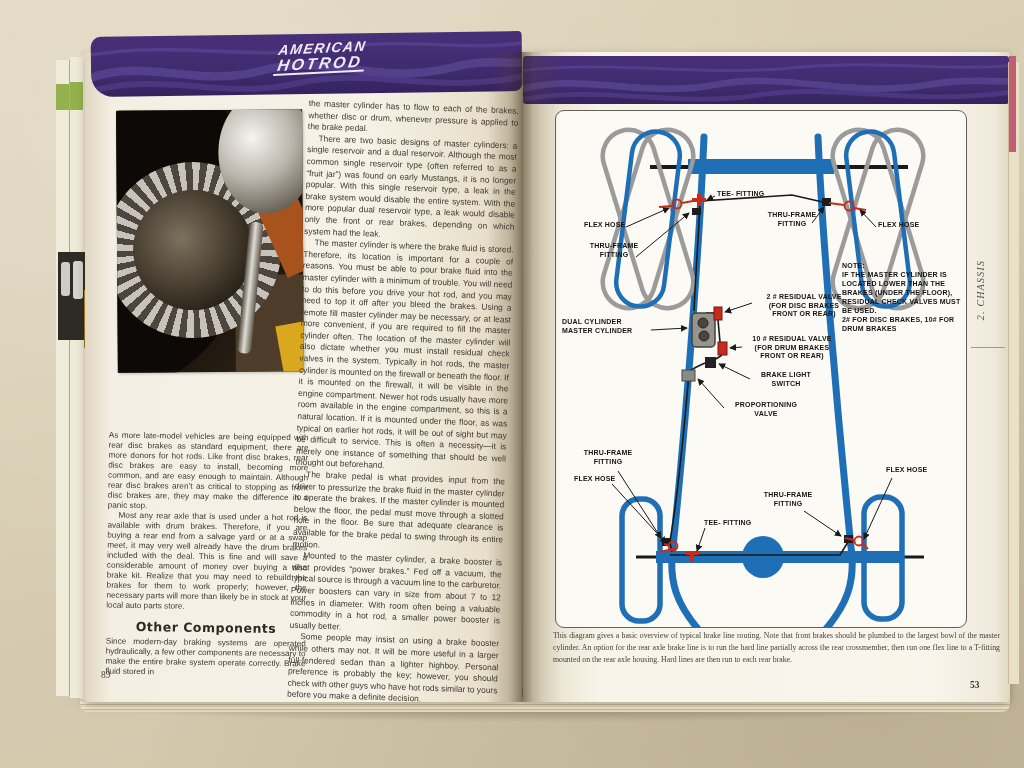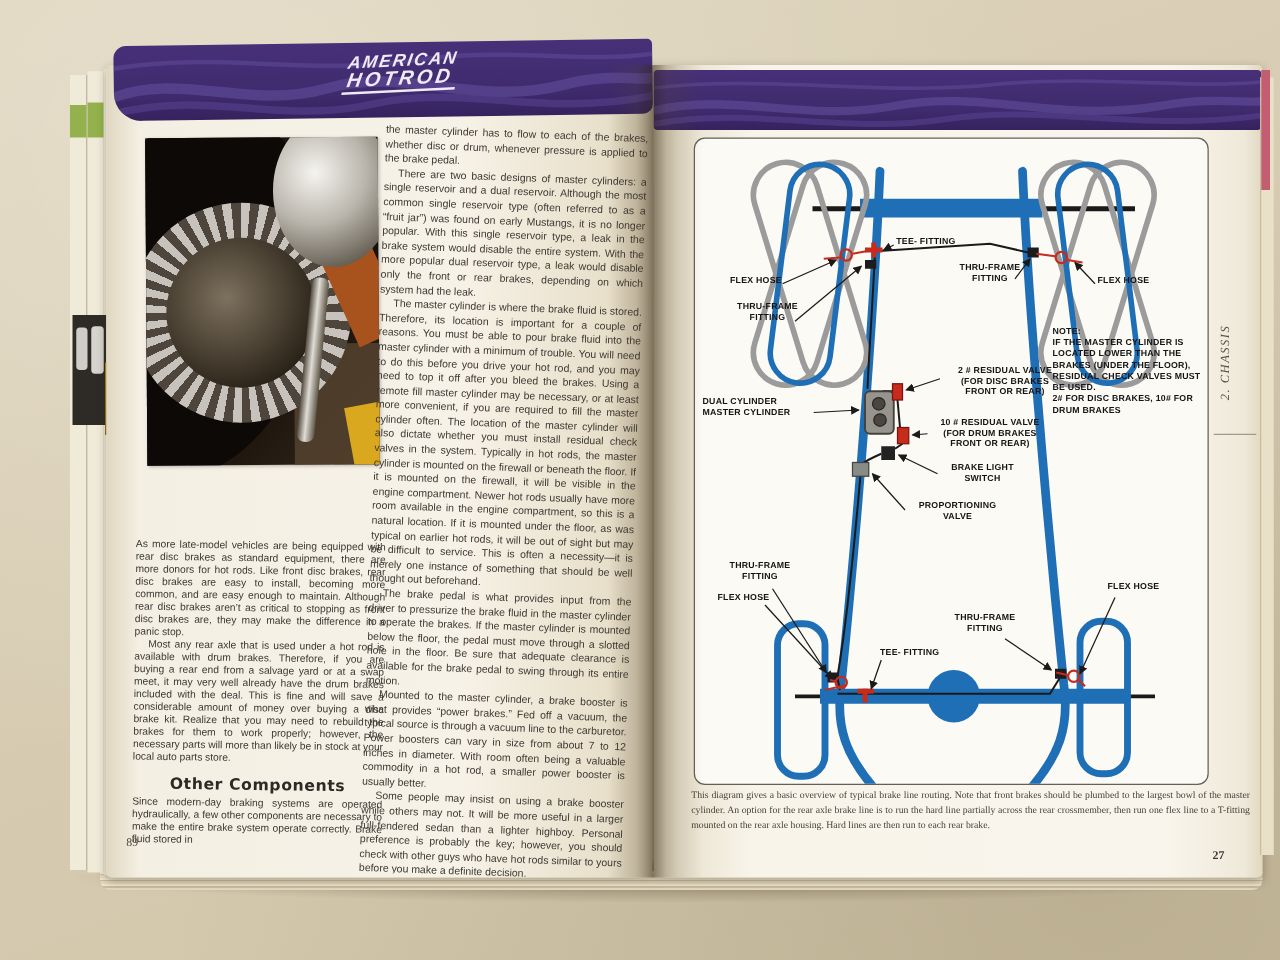--- a/index.html
+++ b/index.html
@@ -264,21 +264,21 @@
 FITTING</div>
       <div class="dlabel" style="left:18px;top:364px;">FLEX HOSE</div>
       <div class="dlabel" style="left:148px;top:408px;">TEE- FITTING</div>
       <div class="dlabel ctr" style="left:200px;top:380px;width:64px;">THRU-FRAME
 FITTING</div>
       <div class="dlabel" style="left:330px;top:355px;">FLEX HOSE</div>
     </div>
 
     <div class="abs dcaption" style="left:30px;top:578px;width:447px;">This diagram gives a basic overview of typical brake line routing. Note that front brakes should be plumbed to the largest bowl of the master cylinder. An option for the rear axle brake line is to run the hard line partially across the rear crossmember, then run one flex line to a T-fitting mounted on the rear axle housing. Hard lines are then run to each rear brake.</div>
 
-    <div class="abs pnum" style="left:447px;top:628px;font-weight:bold;color:#3a3631;">27</div>
+    <div class="abs pnum" style="left:447px;top:628px;font-weight:bold;color:#3a3631;">53</div>
 
     <div class="abs tab" style="left:452px;top:290px;">2. CHASSIS</div>
     <div class="abs" style="left:448px;top:295px;width:34px;height:1px;background:#a09a8c;"></div>
   </div>
 
   <div class="abs" style="left:1008px;top:62px;width:10px;height:622px;background:#e9e0c8;border-left:1px solid #c9bb9c;"></div>
   <div class="abs" style="left:1009px;top:56px;width:7px;height:96px;background:#c35d72;"></div>
 
   <div class="abs gutter"></div>
 </div>

